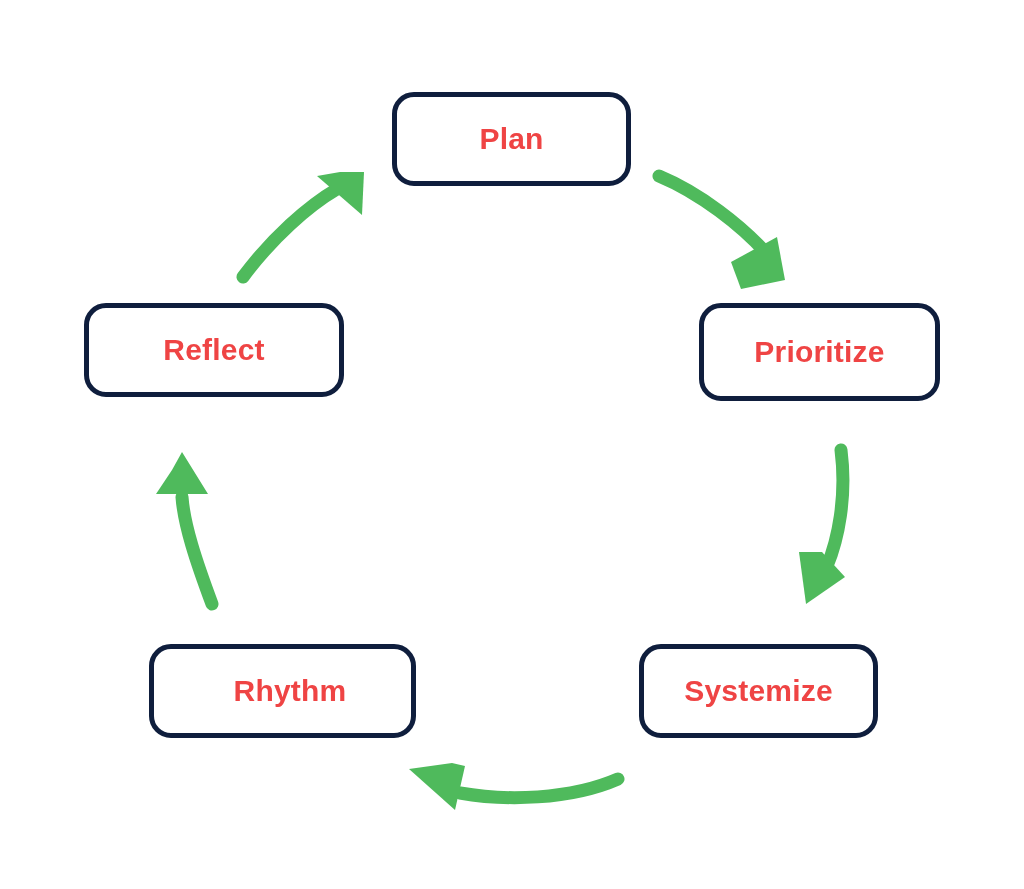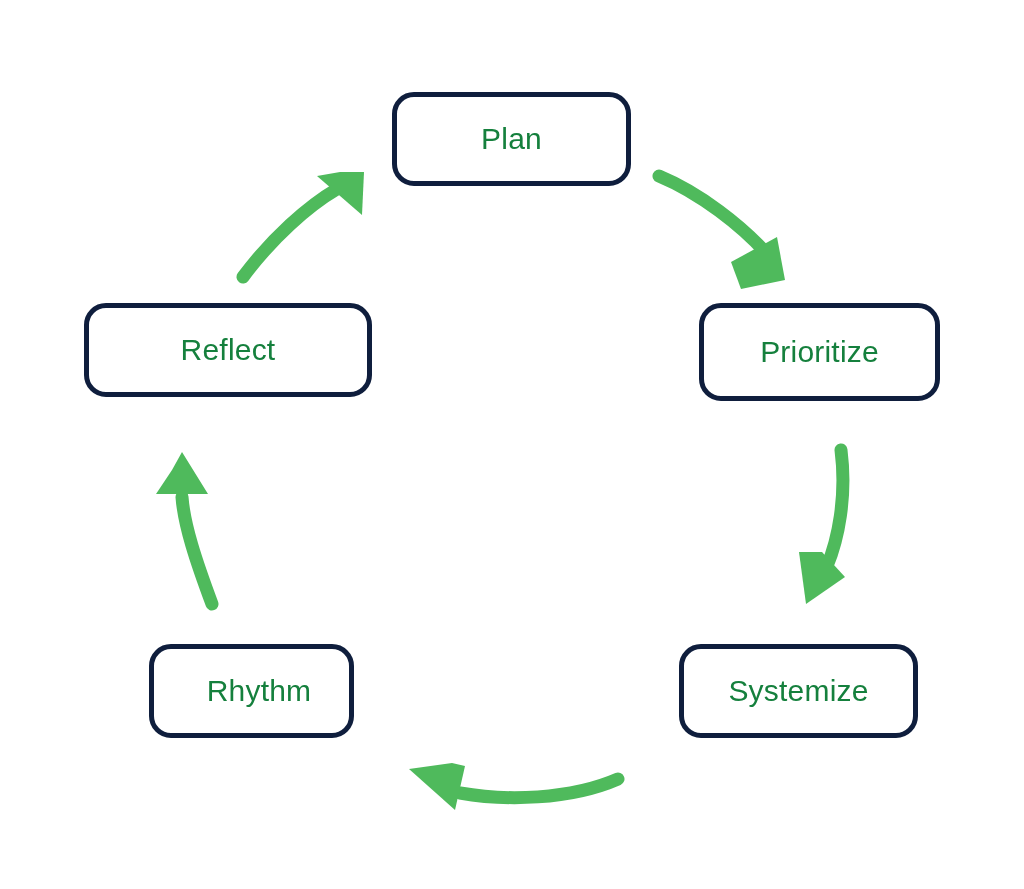--- a/index.html
+++ b/index.html
@@ -32,33 +32,33 @@
     background: #ffffff;
     border: 5px solid #0F1E3D;
     border-radius: 22px;
     display: flex;
     align-items: center;
     justify-content: center;
     z-index: 2;
   }
   .node-label {
     font-family: "Liberation Sans", sans-serif;
-    font-weight: normal;
+    font-weight: bold;
     font-size: 30px;
     letter-spacing: 0.2px;
-    color: #15803d;
+    color: #ef4444;
     white-space: nowrap;
     line-height: 1;
   }
   
   #node-plan       { left: 392px; top: 92px;  width: 239px; height: 94px; }
   #node-prioritize { left: 699px; top: 303px; width: 241px; height: 98px; }
-  #node-systemize  { left: 639px; top: 644px; width: 239px; height: 94px; margin-left: 40px; }
-  #node-rhythm     { left: 149px; top: 644px; width: 205px; height: 94px; padding-left: 15px; }
-  #node-reflect    { left: 84px;  top: 303px; width: 288px; height: 94px; }
+  #node-systemize  { left: 639px; top: 644px; width: 239px; height: 94px; }
+  #node-rhythm     { left: 149px; top: 644px; width: 267px; height: 94px; padding-left: 15px; }
+  #node-reflect    { left: 84px;  top: 303px; width: 260px; height: 94px; }
 </style>
 </head>
 <body>
 
 <div id="canvas">
 
   <svg id="arrow-layer" viewBox="0 0 1024 889" width="1024" height="889" aria-hidden="true">
 
     <g>
       <path d="M 659 176 C 700 193 742 226 767 254" fill="none" stroke="#4FBA5C" stroke-width="13" stroke-linecap="round"></path>

